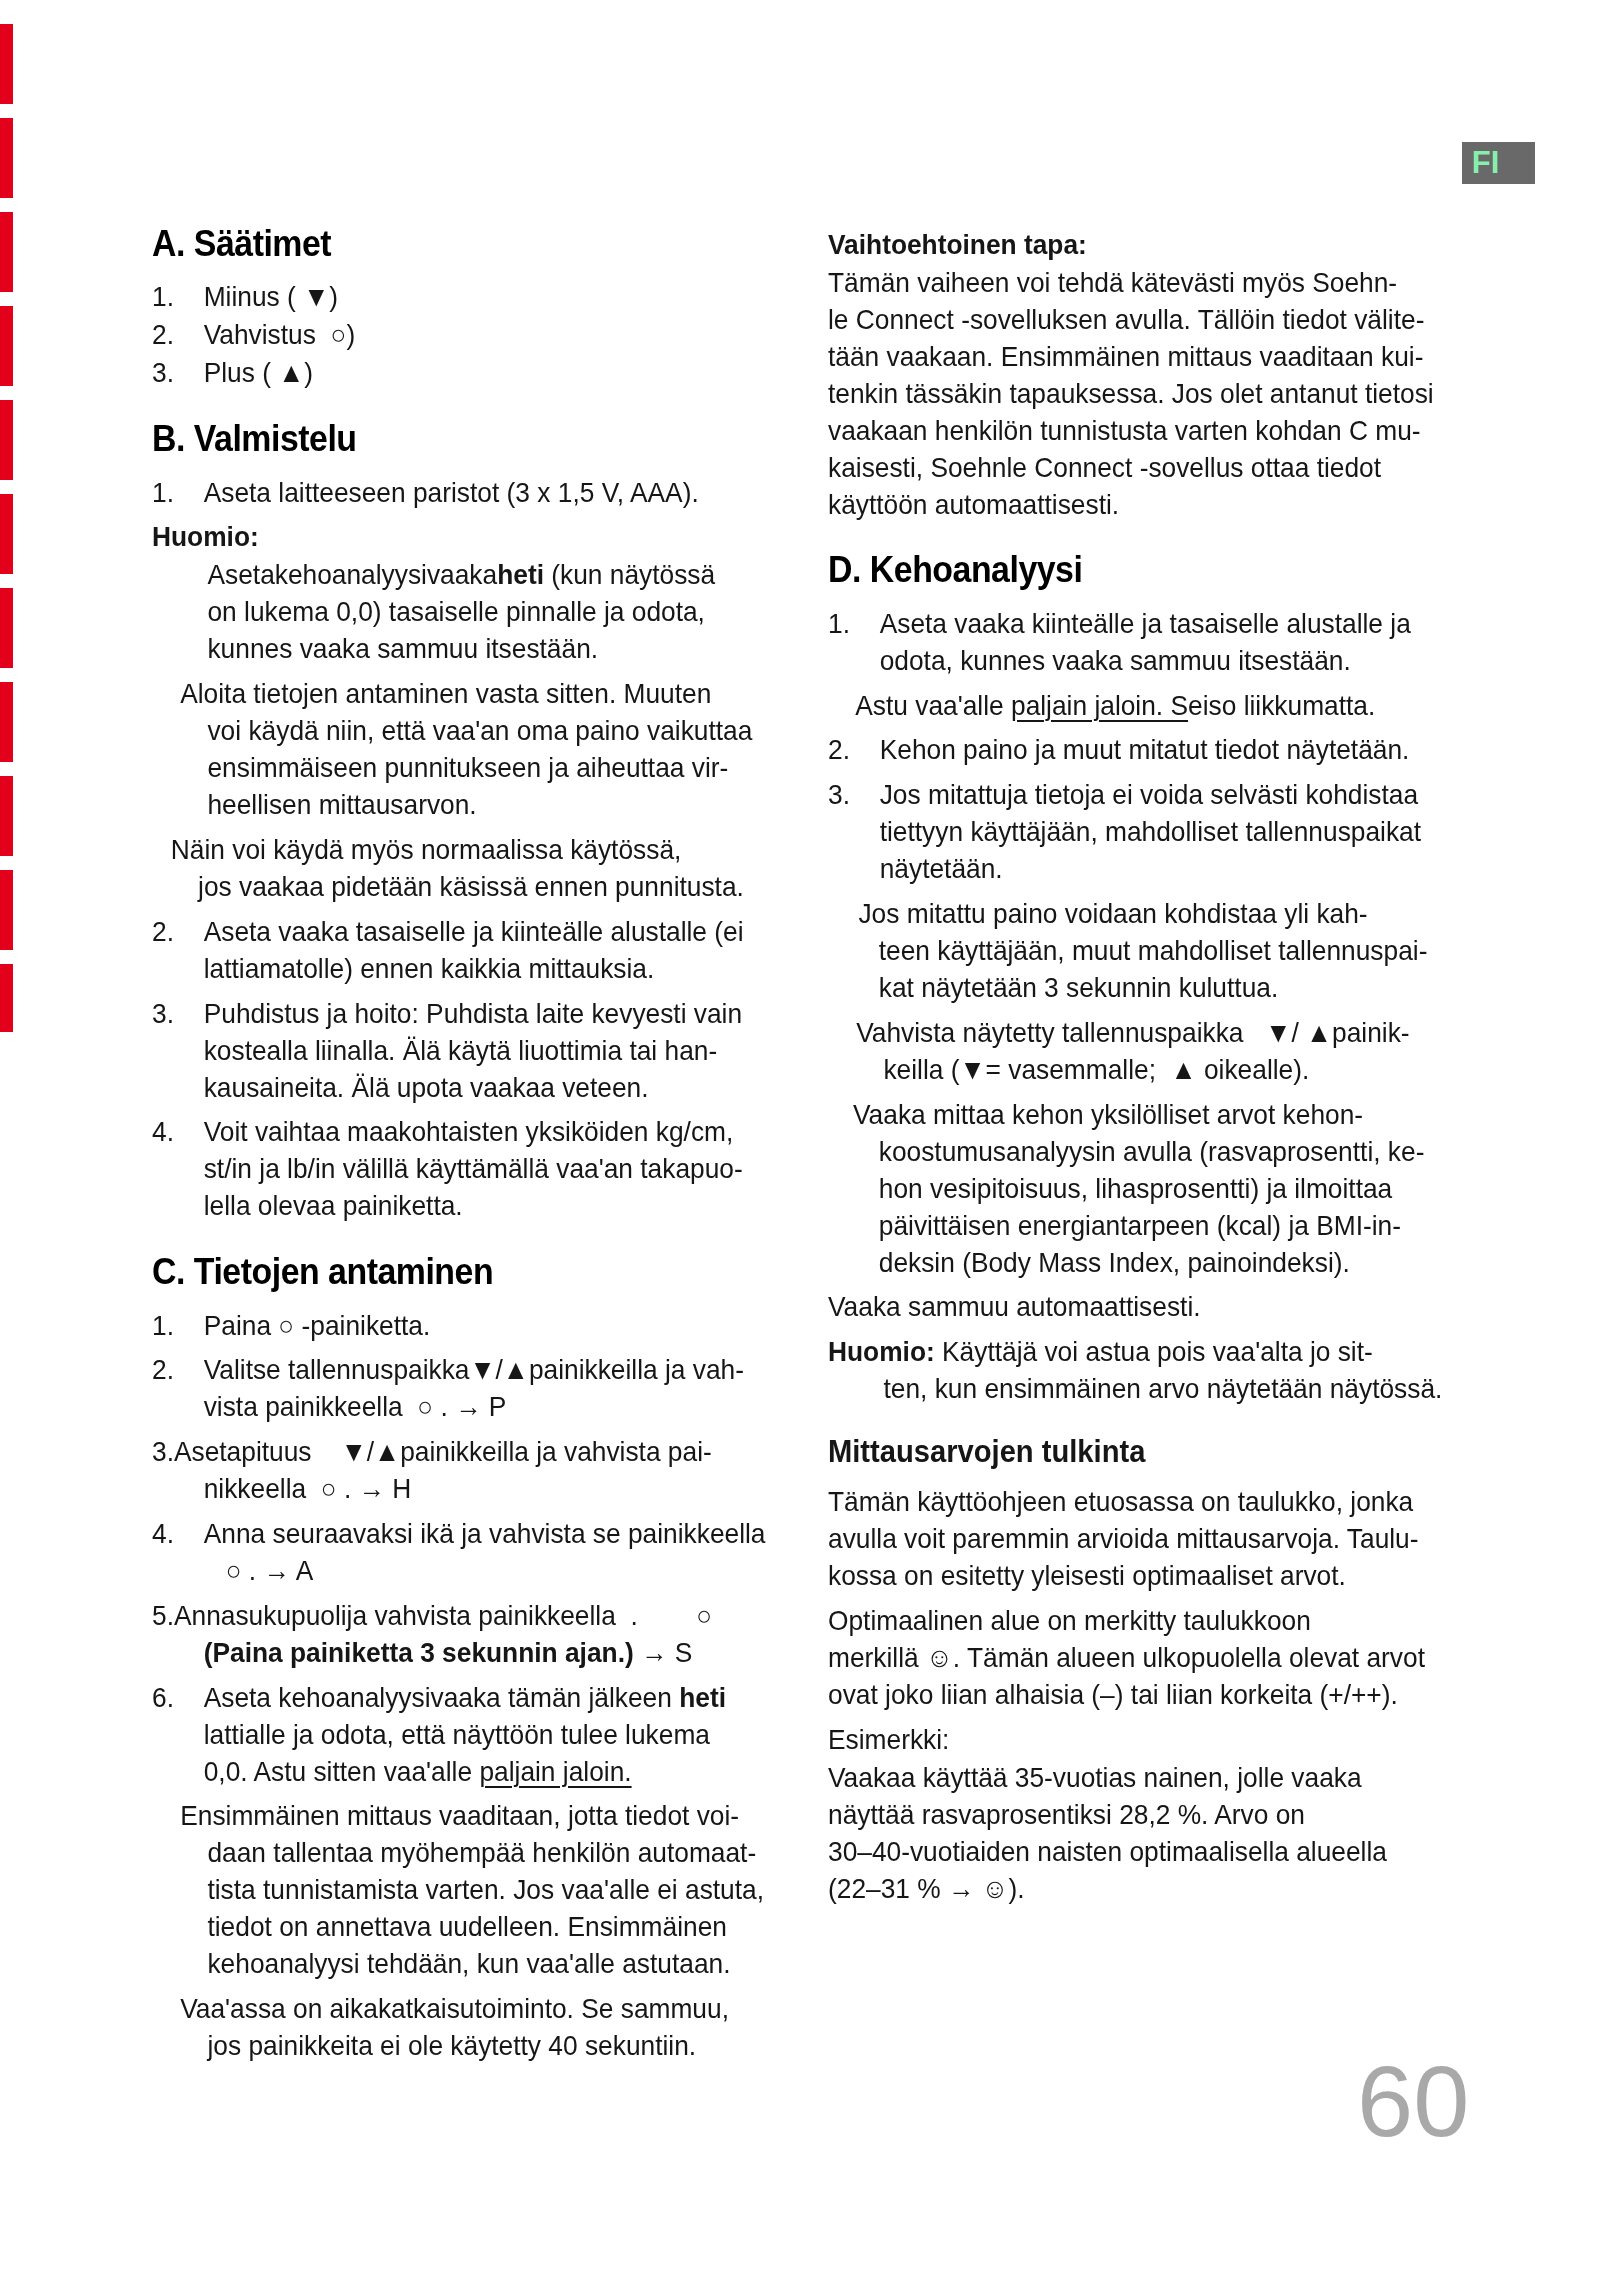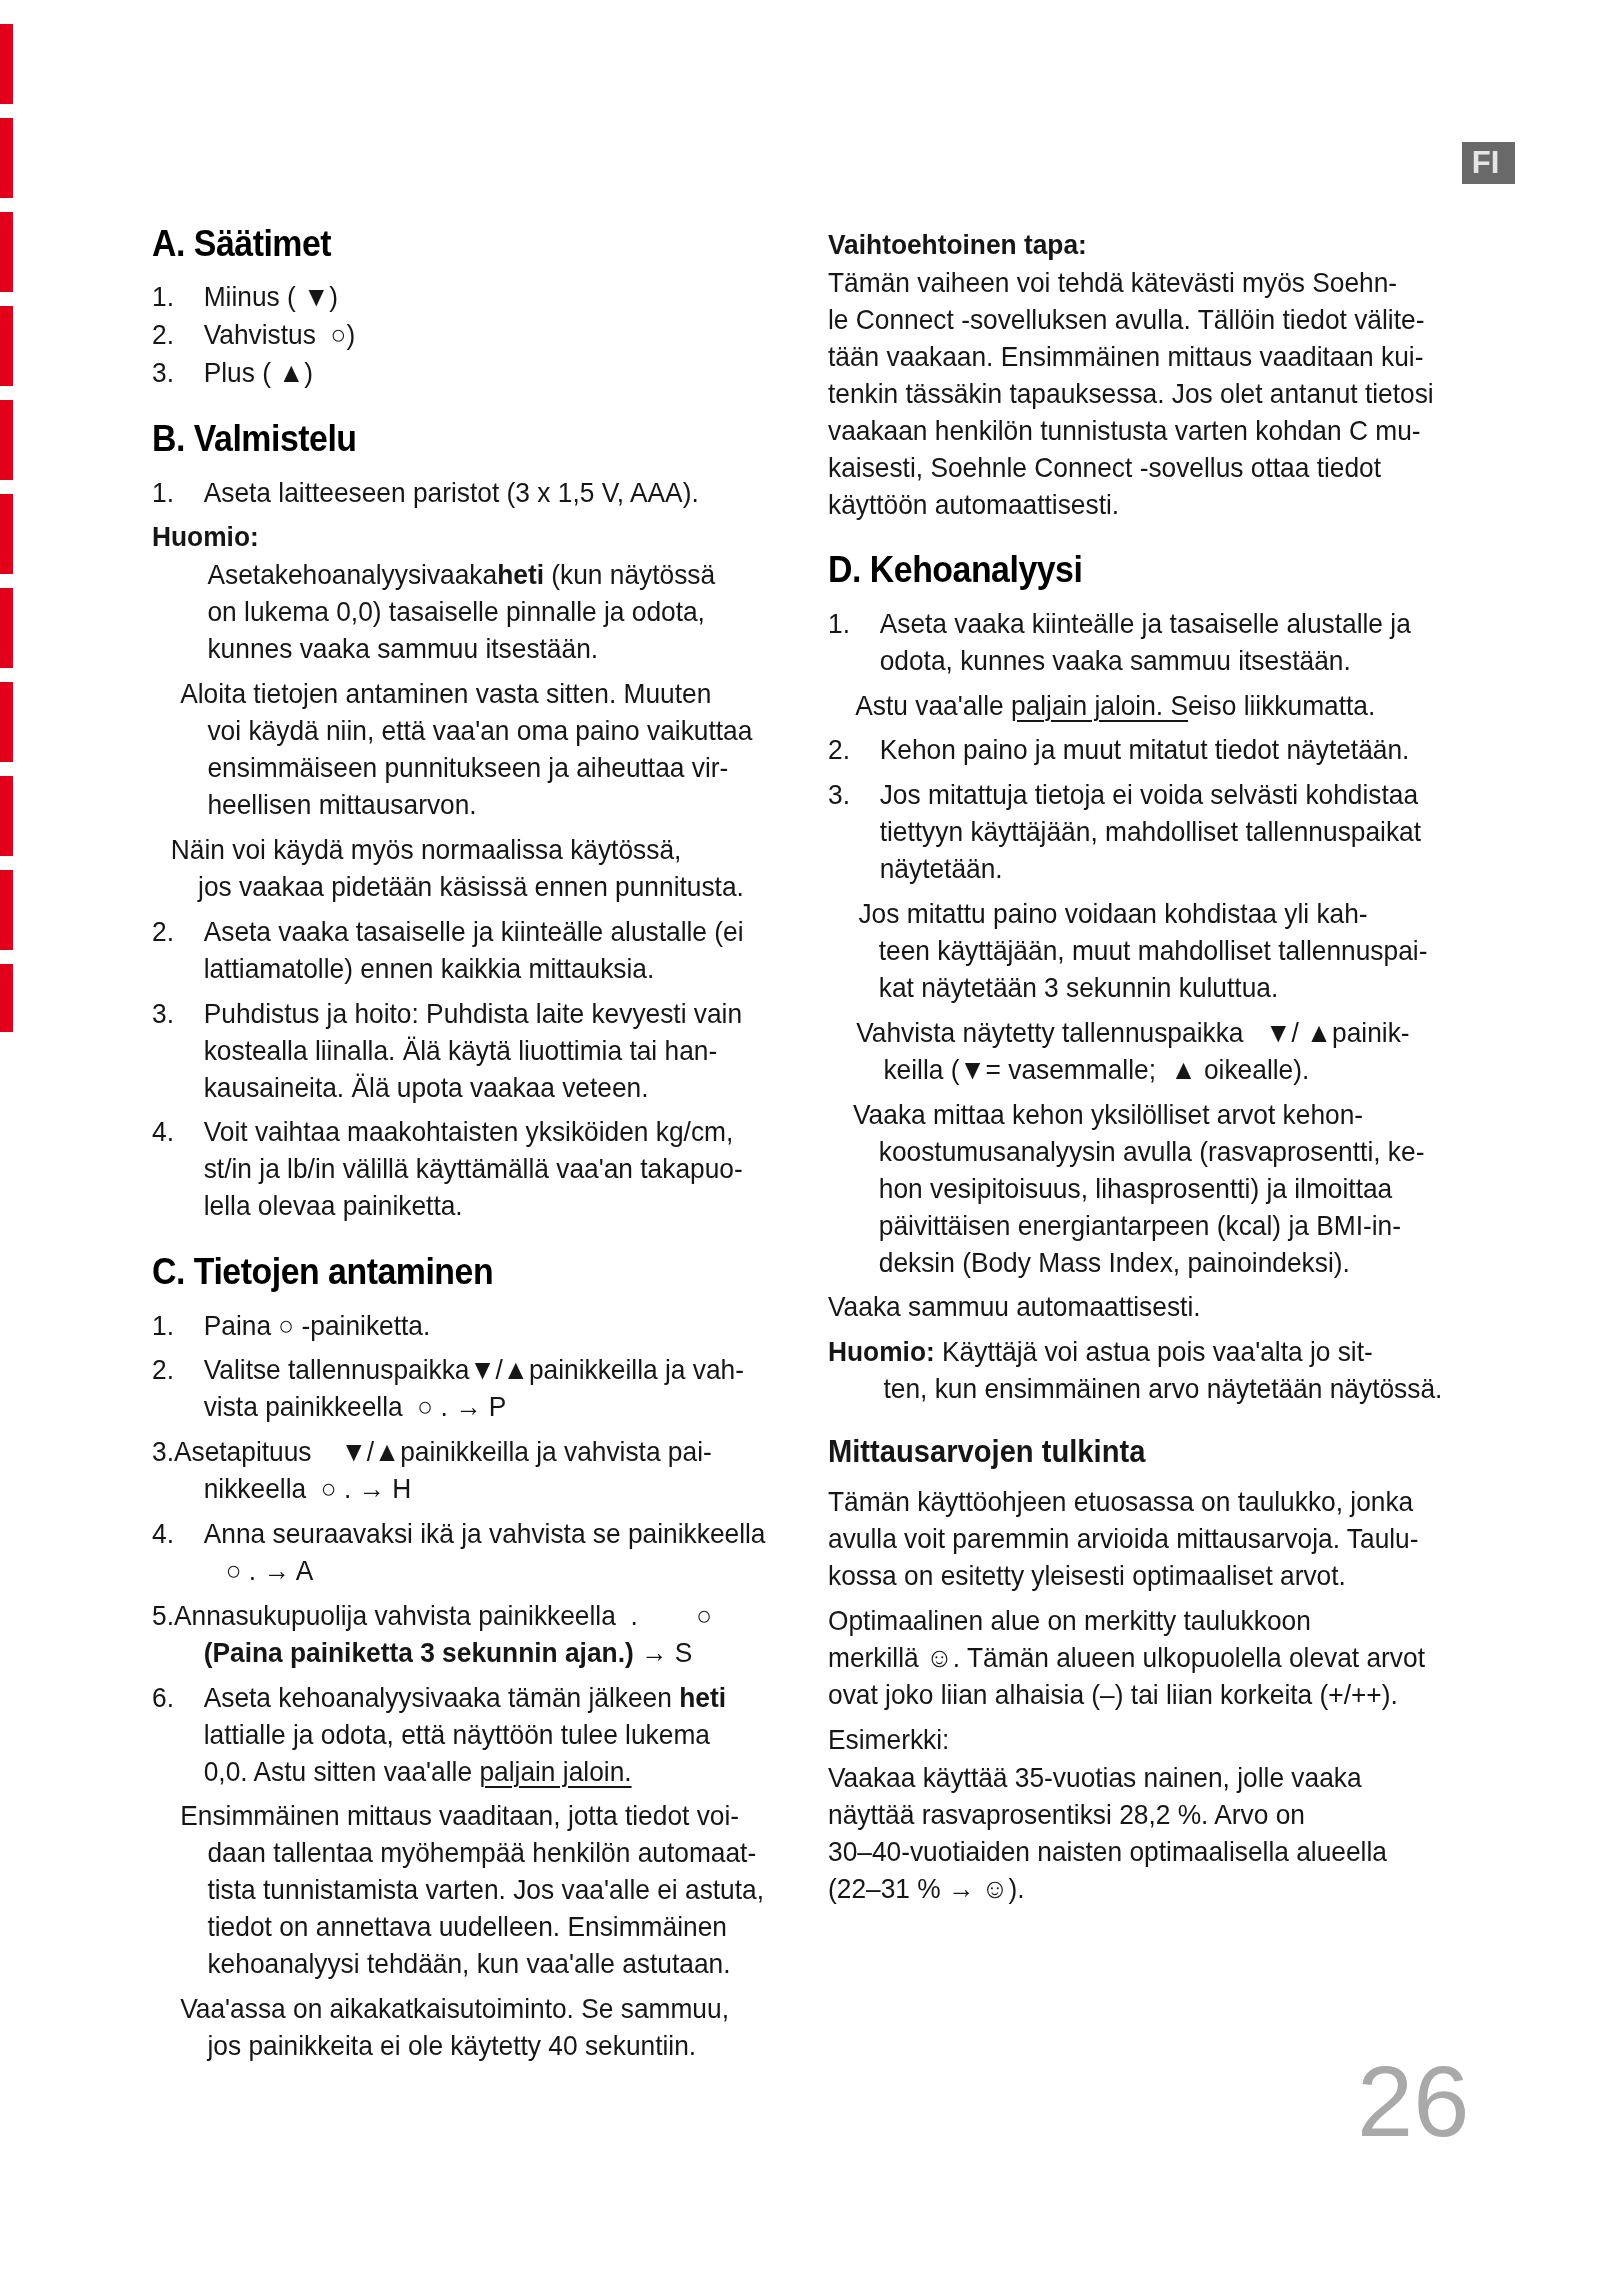--- a/index.html
+++ b/index.html
@@ -14,23 +14,23 @@
   }
   .red-bar{
     position:absolute;
     left:0; top:23.5px;
     width:12.7px; height:1008px;
     background:repeating-linear-gradient(180deg,#e2001a 0 80px,#ffffff 80px 94px);
   }
   .fi-badge{
     position:absolute;
     left:1462px; top:142px;
-    width:53px; height:42px;
+    width:73px; height:42px;
     background:#696969;
-    color:#e5e5e5;
+    color:#86efac;
     font-size:31px; font-weight:bold; line-height:42px;
     padding-left:9.8px; box-sizing:border-box;
   }
   .page-number{
     position:absolute;
     left:1357px; top:2051px;
     font-size:101px; line-height:1;
     color:#a9a9a9;
   }
   .col{
@@ -66,21 +66,21 @@
   .ind-v{margin-left:59px; text-indent:-29px;}
   .ind-m{margin-left:54px; text-indent:-27.4px;}
   u{text-decoration-thickness:2px; text-underline-offset:4.9px;}
   b{font-weight:bold;}
 </style>
 </head>
 <body>
 
 <div class="red-bar"></div>
 <div class="fi-badge">FI</div>
-<div class="page-number">26</div>
+<div class="page-number">60</div>
 
 <div class="col col-left">
   <h2>A. Säätimet</h2>
   <div class="li tight">
       <span class="num">1.</span>
       <span class="txt">Miinus ( ▼)</span>
     </div>
   <div class="li tight">
       <span class="num">2.</span>
       <span class="txt">Vahvistus  ○)</span>

